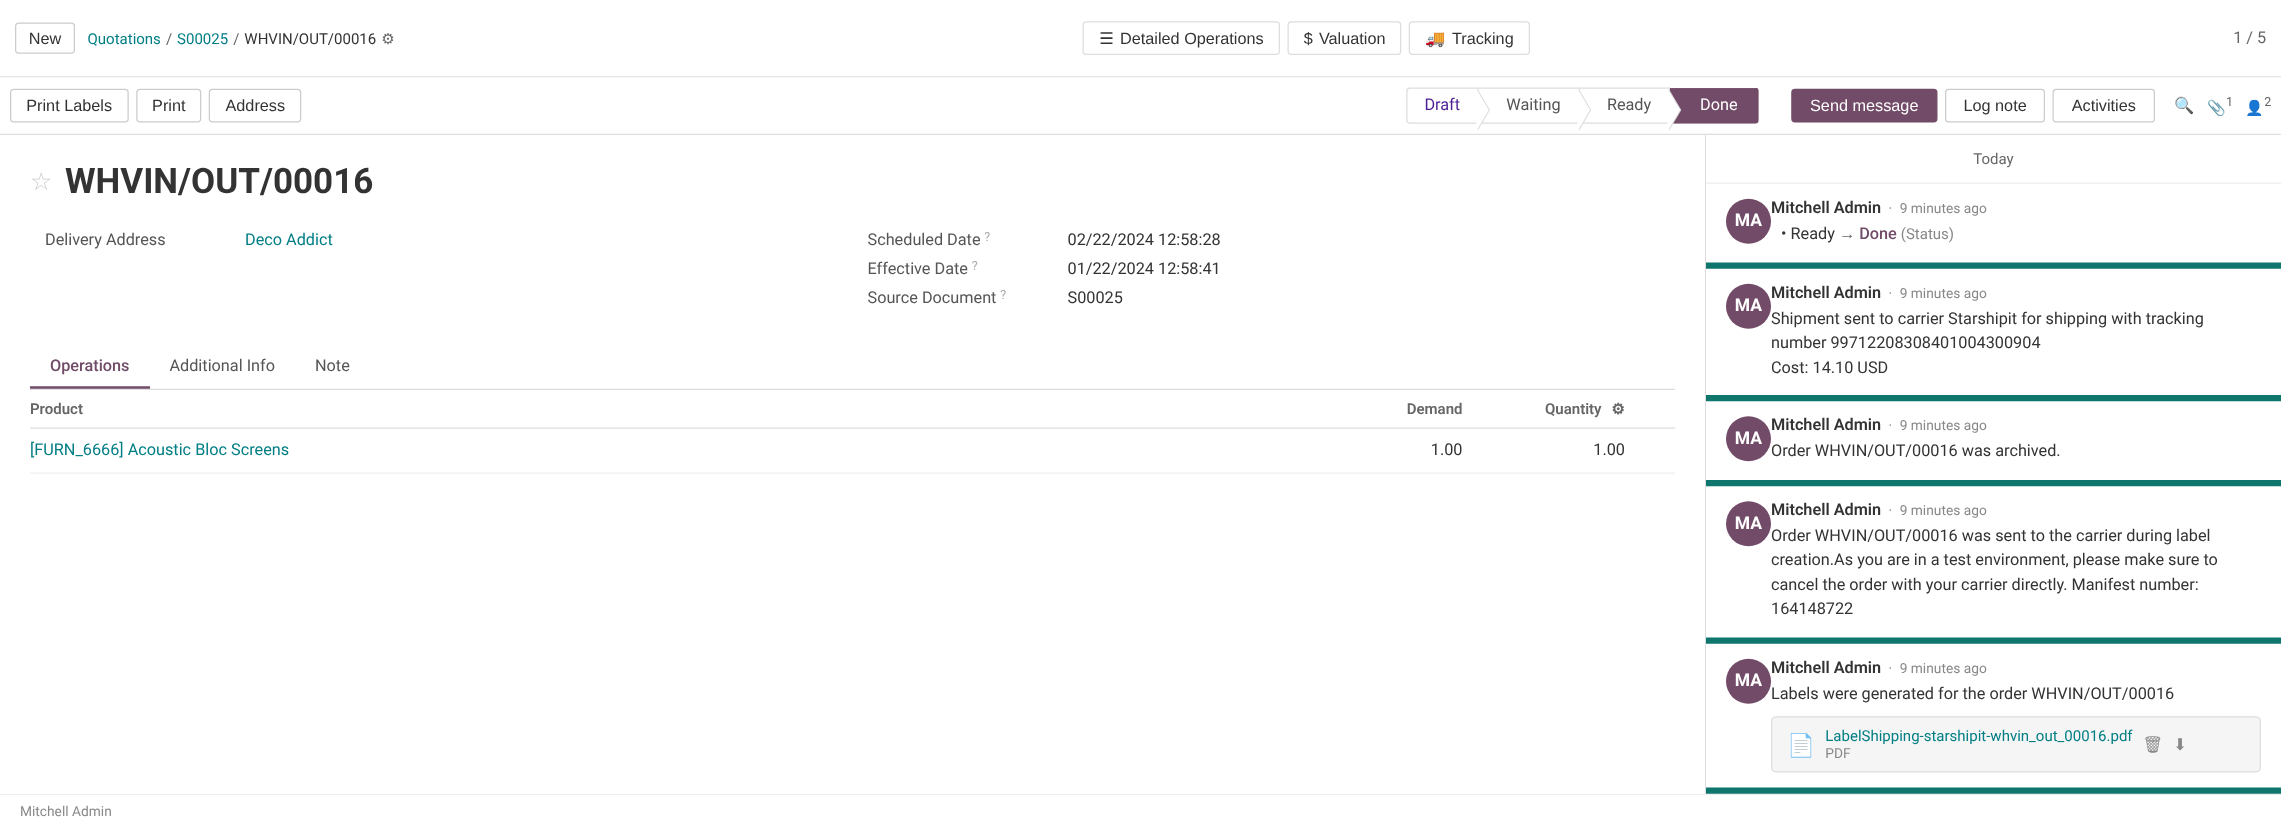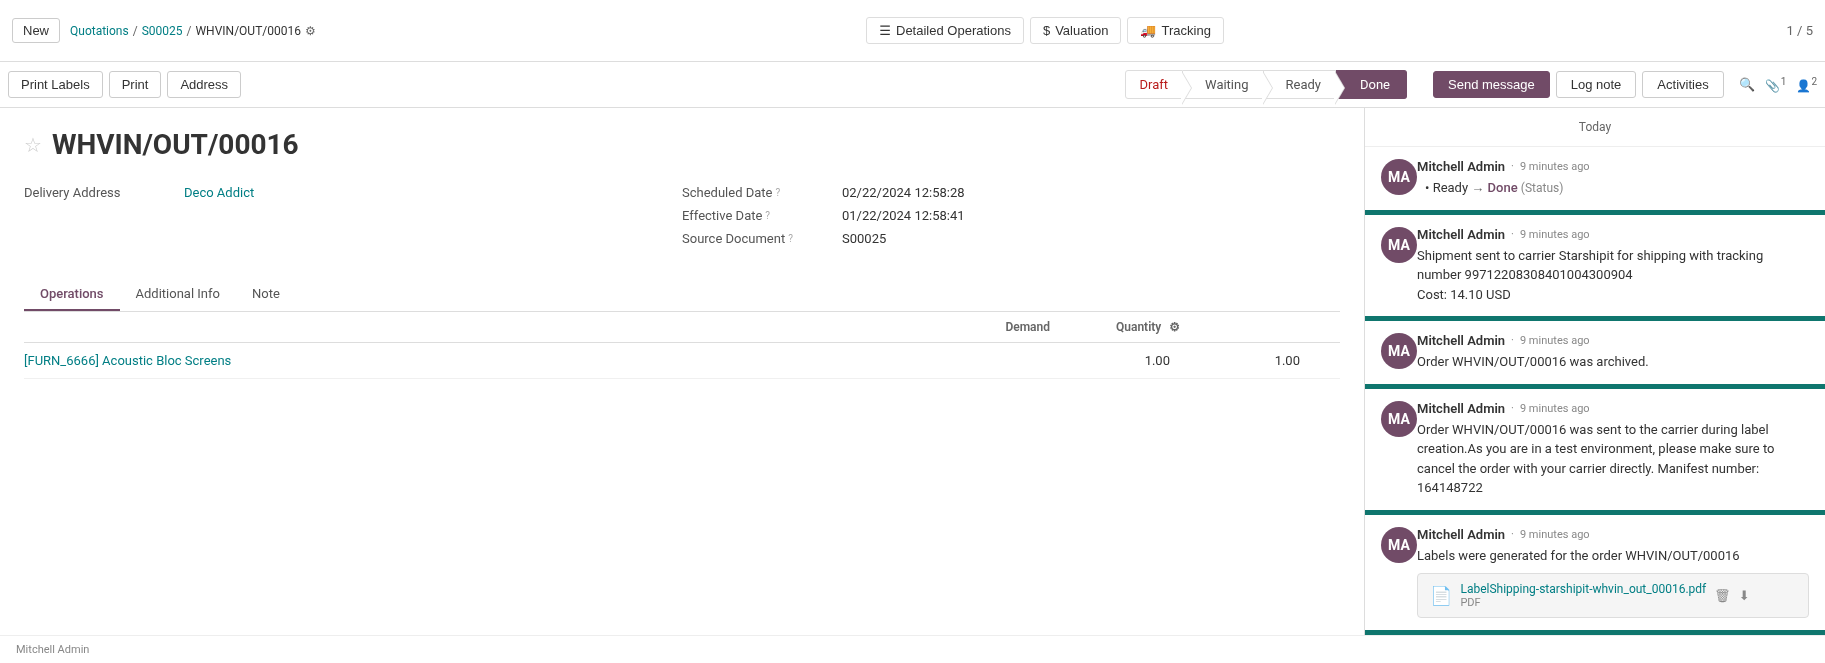--- a/index.html
+++ b/index.html
@@ -30,21 +30,21 @@
     
     
     .left-panel { flex: 1; background: #fff; border-right: 1px solid #ddd; overflow-y: auto; padding: 20px 24px; }
     
     .record-header { display: flex; align-items: center; gap: 10px; margin-bottom: 24px; }
     .star-icon { color: #ccc; font-size: 20px; cursor: pointer; }
     .record-title { font-size: 28px; font-weight: 700; color: #333; }
     
     .fields-grid { display: grid; grid-template-columns: 1fr 1fr; gap: 0; margin-bottom: 24px; }
     .field-row { display: flex; align-items: center; margin-bottom: 8px; }
-    .field-label { color: #555; font-size: 13px; width: 160px; flex-shrink: 0; display: flex; align-items: center; gap: 3px; }
+    .field-label { color: #555; font-size: 13px; width: 160px; flex-shrink: 0; display: flex; align-items: flex-start; gap: 3px; margin-left: 12px; }
     .field-value { color: #333; font-size: 13px; }
     .field-value.link { color: #017e84; text-decoration: none; cursor: pointer; }
     .help-icon { color: #aaa; font-size: 10px; cursor: pointer; }
 
     
     .tabs { display: flex; border-bottom: 1px solid #ddd; margin-bottom: 0; }
     .tab { padding: 8px 16px; cursor: pointer; font-size: 13px; color: #555; border-bottom: 2px solid transparent; }
     .tab.active { color: #714b67; border-bottom: 2px solid #714b67; font-weight: 500; }
     
     
@@ -114,21 +114,21 @@
   </div>
 </div>
 
 <div class="action-bar">
   <button class="action-btn">Print Labels</button>
   <button class="action-btn">Print</button>
   <button class="action-btn">Address</button>
 
   <div style="margin-left:auto; display:flex; align-items:center;">
     <div style="display:flex; align-items:center;">
-      <div style="position:relative; display:inline-flex; align-items:center; padding: 6px 14px; border: 1px solid #ddd; background:#fff; cursor:pointer; font-size:13px; color:#b91c1c; border-radius:3px 0 0 3px;">
+      <div style="position:relative; display:inline-flex; align-items:center; padding: 6px 14px; border: 1px solid #ddd; background:#fff; cursor:pointer; font-size:13px; color:#4c1d95; border-radius:3px 0 0 3px;">
         <span>Draft</span>
         <span style="position:absolute; right:-10px; top:0; width:0; height:0; border-top:17px solid transparent; border-bottom:17px solid transparent; border-left:10px solid #ddd; z-index:2;"></span>
         <span style="position:absolute; right:-9px; top:0; width:0; height:0; border-top:17px solid transparent; border-bottom:17px solid transparent; border-left:10px solid #fff; z-index:3;"></span>
       </div>
       <div style="position:relative; display:inline-flex; align-items:center; padding: 6px 14px 6px 22px; border: 1px solid #ddd; border-left:none; background:#fff; cursor:pointer; font-size:13px; color:#555;">
         <span>Waiting</span>
         <span style="position:absolute; right:-10px; top:0; width:0; height:0; border-top:17px solid transparent; border-bottom:17px solid transparent; border-left:10px solid #ddd; z-index:2;"></span>
         <span style="position:absolute; right:-9px; top:0; width:0; height:0; border-top:17px solid transparent; border-bottom:17px solid transparent; border-left:10px solid #fff; z-index:3;"></span>
       </div>
       <div style="position:relative; display:inline-flex; align-items:center; padding: 6px 14px 6px 22px; border: 1px solid #ddd; border-left:none; background:#fff; cursor:pointer; font-size:13px; color:#555;">
@@ -199,20 +199,21 @@
     </div>
 
     <div class="tabs">
       <div class="tab active">Operations</div>
       <div class="tab">Additional Info</div>
       <div class="tab">Note</div>
     </div>
 
     <div class="table-container">
       <div class="table-header">
+        <div class="col-product">Product</div>
         <div class="col-demand">Demand</div>
         <div class="col-quantity">
           <span>Quantity</span>
           <span style="margin-left:5px; cursor:pointer;">⚙</span>
         </div>
         <div></div>
       </div>
       <div class="table-row">
         <div class="col-product product-link">[FURN_6666] Acoustic Bloc Screens</div>
         <div class="col-demand">1.00</div>

